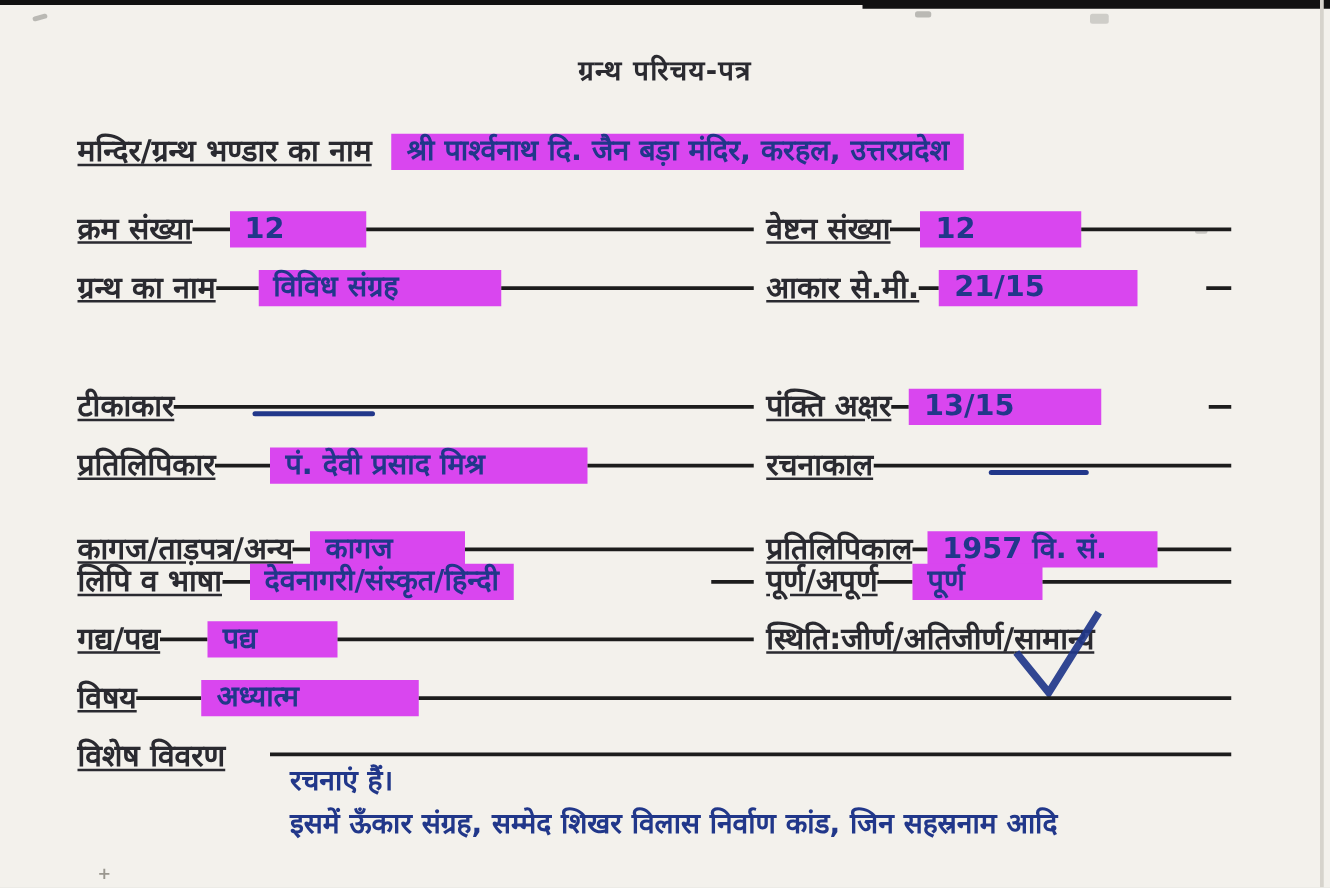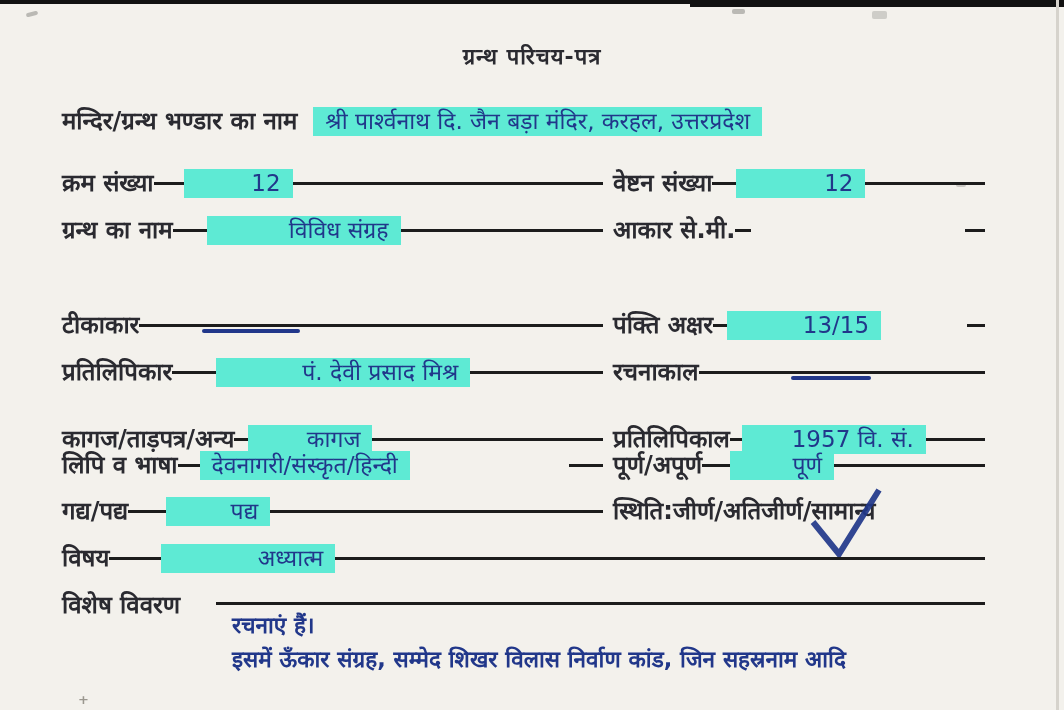--- a/index.html
+++ b/index.html
@@ -32,26 +32,26 @@
     display:flex;align-items:flex-end;white-space:nowrap;
   }
   .header-row .lbl{margin-right:16px;}
   .hval{font-size:24.5px;}
 
   .row{position:absolute;left:0;width:100%;height:46px;}
   .colL{position:absolute;left:62px;width:541px;height:46px;display:flex;align-items:flex-end;}
   .colR{position:absolute;left:613px;width:372px;height:46px;display:flex;align-items:flex-end;}
   .colFull{position:absolute;left:62px;width:923px;height:46px;display:flex;align-items:flex-end;}
 
-  .lbl{font-weight:bold;font-size:24px;color:var(--ink);white-space:nowrap;line-height:1.25;}
+  .lbl{font-weight:bold;font-size:24px;color:var(--ink);white-space:nowrap;line-height:1.25;text-decoration:underline;}
   .rule{height:3px;background:var(--line);margin-bottom:13px;flex:none;}
   .rule.grow{flex:1;}
   .val{
-    color:var(--pen);font-weight:normal;font-size:23px;line-height:1.25;
-    text-align:right;white-space:nowrap;padding:0 12px;background:#5eead4;
+    color:var(--pen);font-weight:bold;font-size:23px;line-height:1.25;
+    text-align:left;white-space:nowrap;padding:0 12px;background:#d946ef;
   }
   .gap{flex:none;}
   .blank{
     position:absolute;height:4px;background:var(--pen);bottom:7px;border-radius:2px;
   }
   .checked-word{position:relative;display:inline-block;}
   .check-svg{position:absolute;left:-4px;top:-14px;overflow:visible;}
 
   .special{position:absolute;top:585px;left:0;width:100%;height:115px;padding-left:36px;}
   .special .lbl{position:absolute;left:62px;top:5px;}
@@ -100,20 +100,21 @@
   <div class="row" style="top:199px;">
     <div class="colL">
       <span class="lbl">ग्रन्थ का नाम</span>
       <span class="rule" style="width:34px;"></span>
       <span class="val" style="min-width:170px;">विविध संग्रह</span>
       <span class="rule grow"></span>
     </div>
     <div class="colR">
       <span class="lbl">आकार से.मी.</span>
       <span class="rule" style="width:16px;"></span>
+      <span class="val" style="min-width:135px;">21/15</span>
       <span class="gap" style="flex:1;"></span>
       <span class="rule" style="width:20px;"></span>
     </div>
   </div>
 
 
   <div class="row" style="top:294px;">
     <div class="colL">
       <span class="lbl">टीकाकार</span>
       <span class="rule grow"></span>

